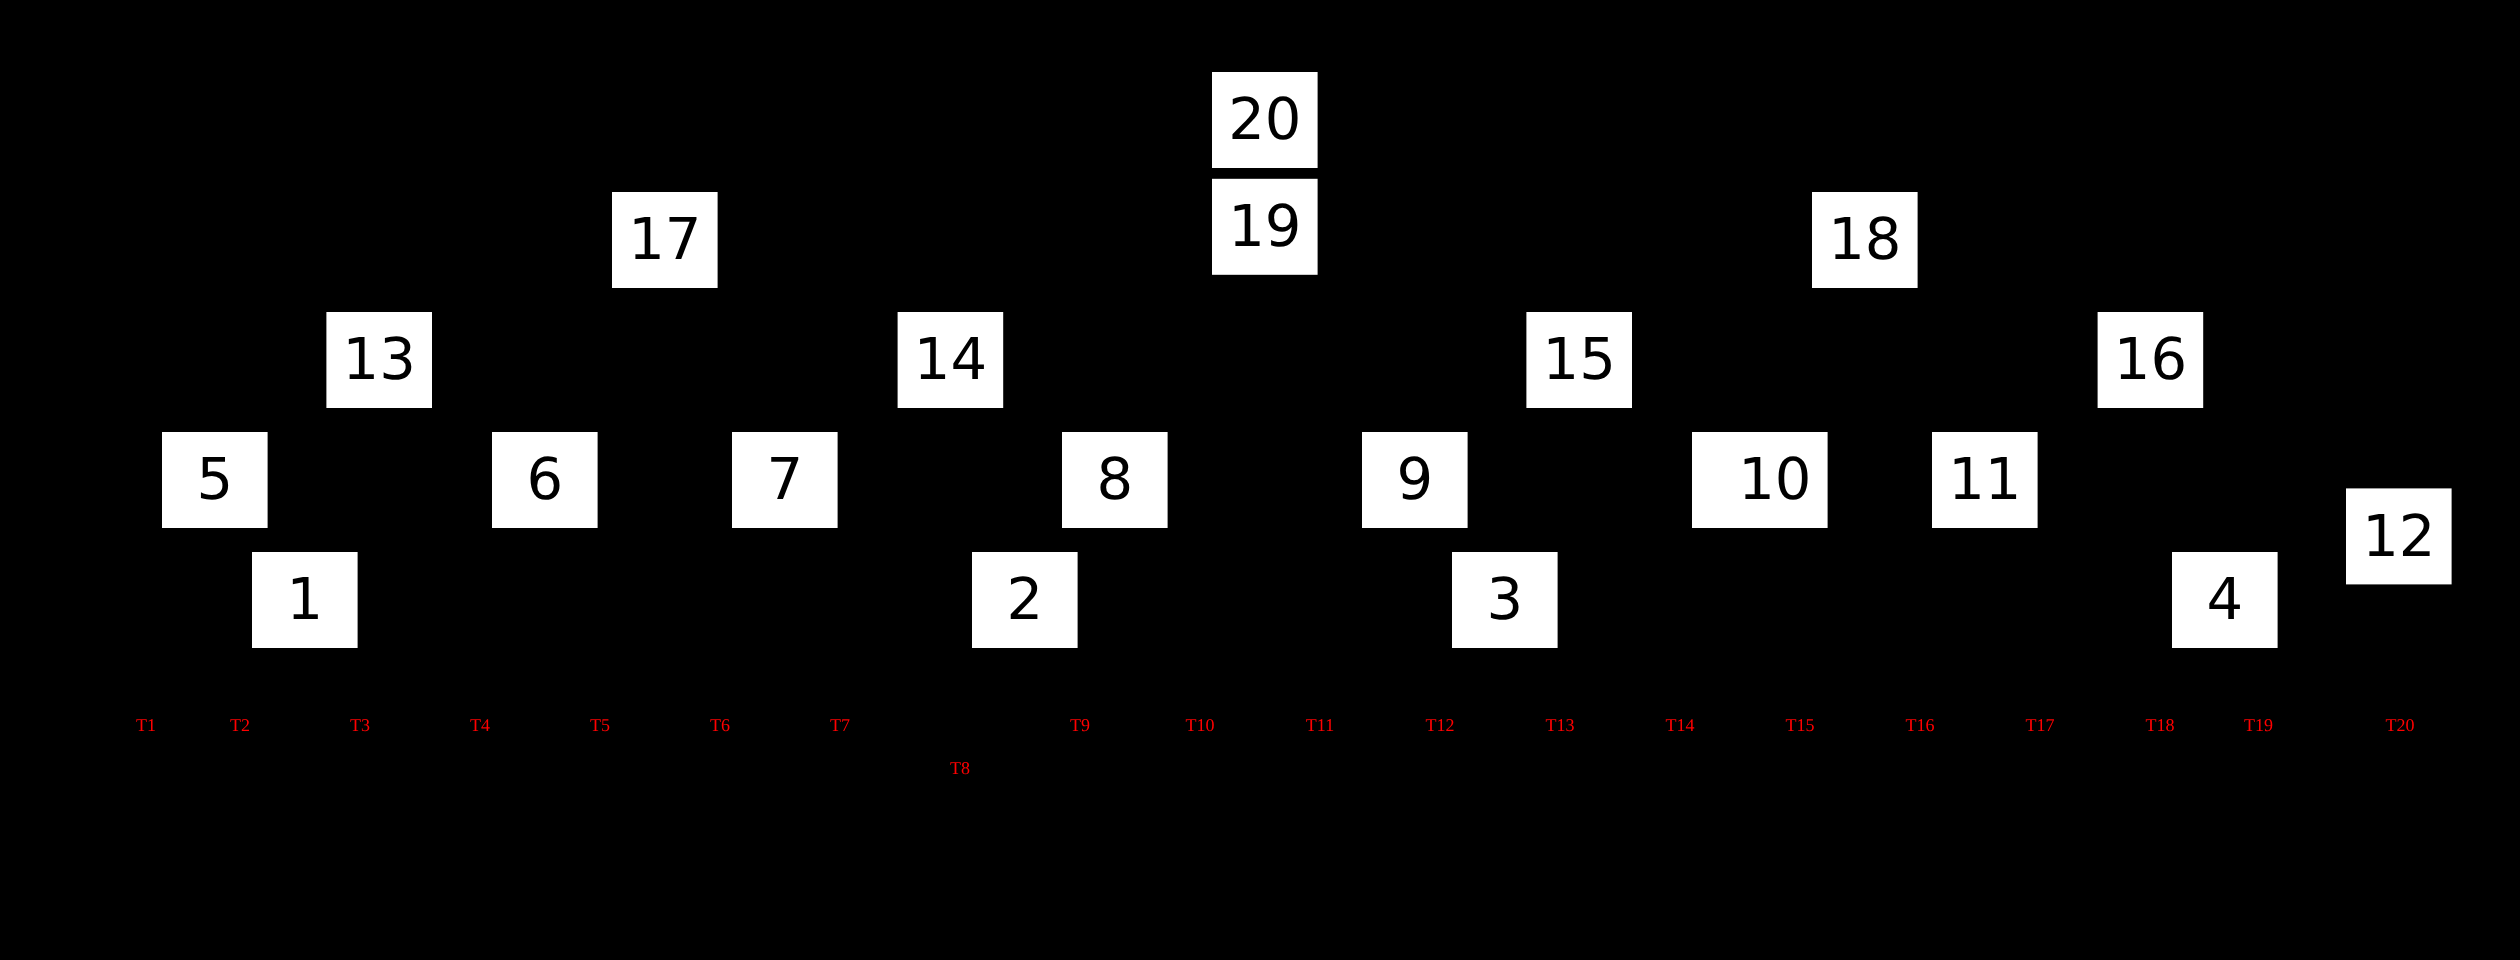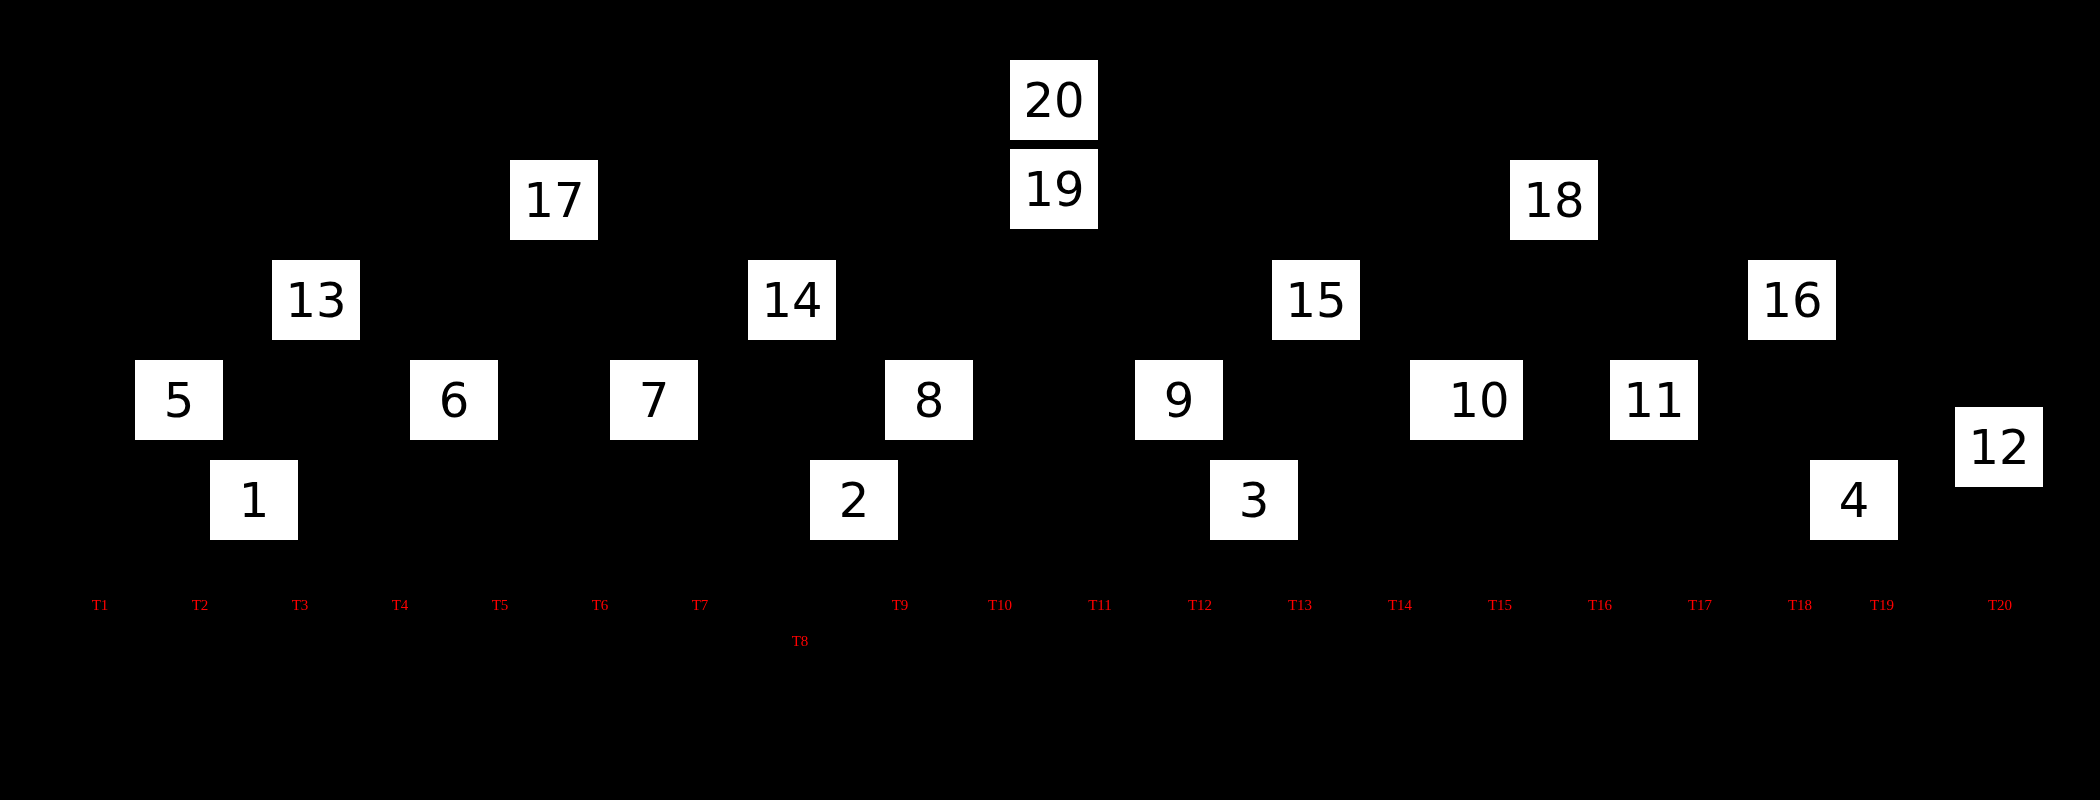--- a/index.html
+++ b/index.html
@@ -66,21 +66,21 @@
   <div class="tree-node" style="left:748px;  top:260px;">14</div>
   <div class="tree-node" style="left:1272px; top:260px;">15</div>
   <div class="tree-node" style="left:1748px; top:260px;">16</div>
 
   <div class="tree-node" style="left:510px;  top:160px;">17</div>
   <div class="tree-node" style="left:1510px; top:160px;">18</div>
 
   <div class="tree-node" style="left:1010px; top:149px;">19</div>
   <div class="tree-node" style="left:1010px; top:60px;">20</div>
 
-  <span class="leaf-tick" style="left:70px;">T1</span>
+  <span class="leaf-tick" style="left:70px;text-align:right;">T1</span>
   <span class="leaf-tick" style="left:170px;">T2</span>
   <span class="leaf-tick" style="left:270px;">T3</span>
   <span class="leaf-tick" style="left:370px;">T4</span>
   <span class="leaf-tick" style="left:470px;">T5</span>
   <span class="leaf-tick" style="left:570px;">T6</span>
   <span class="leaf-tick" style="left:670px;">T7</span>
   <span class="leaf-tick" style="left:770px;margin-top:36px;">T8</span>
   <span class="leaf-tick" style="left:870px;">T9</span>
   <span class="leaf-tick" style="left:970px;">T10</span>
   <span class="leaf-tick" style="left:1070px;">T11</span>

